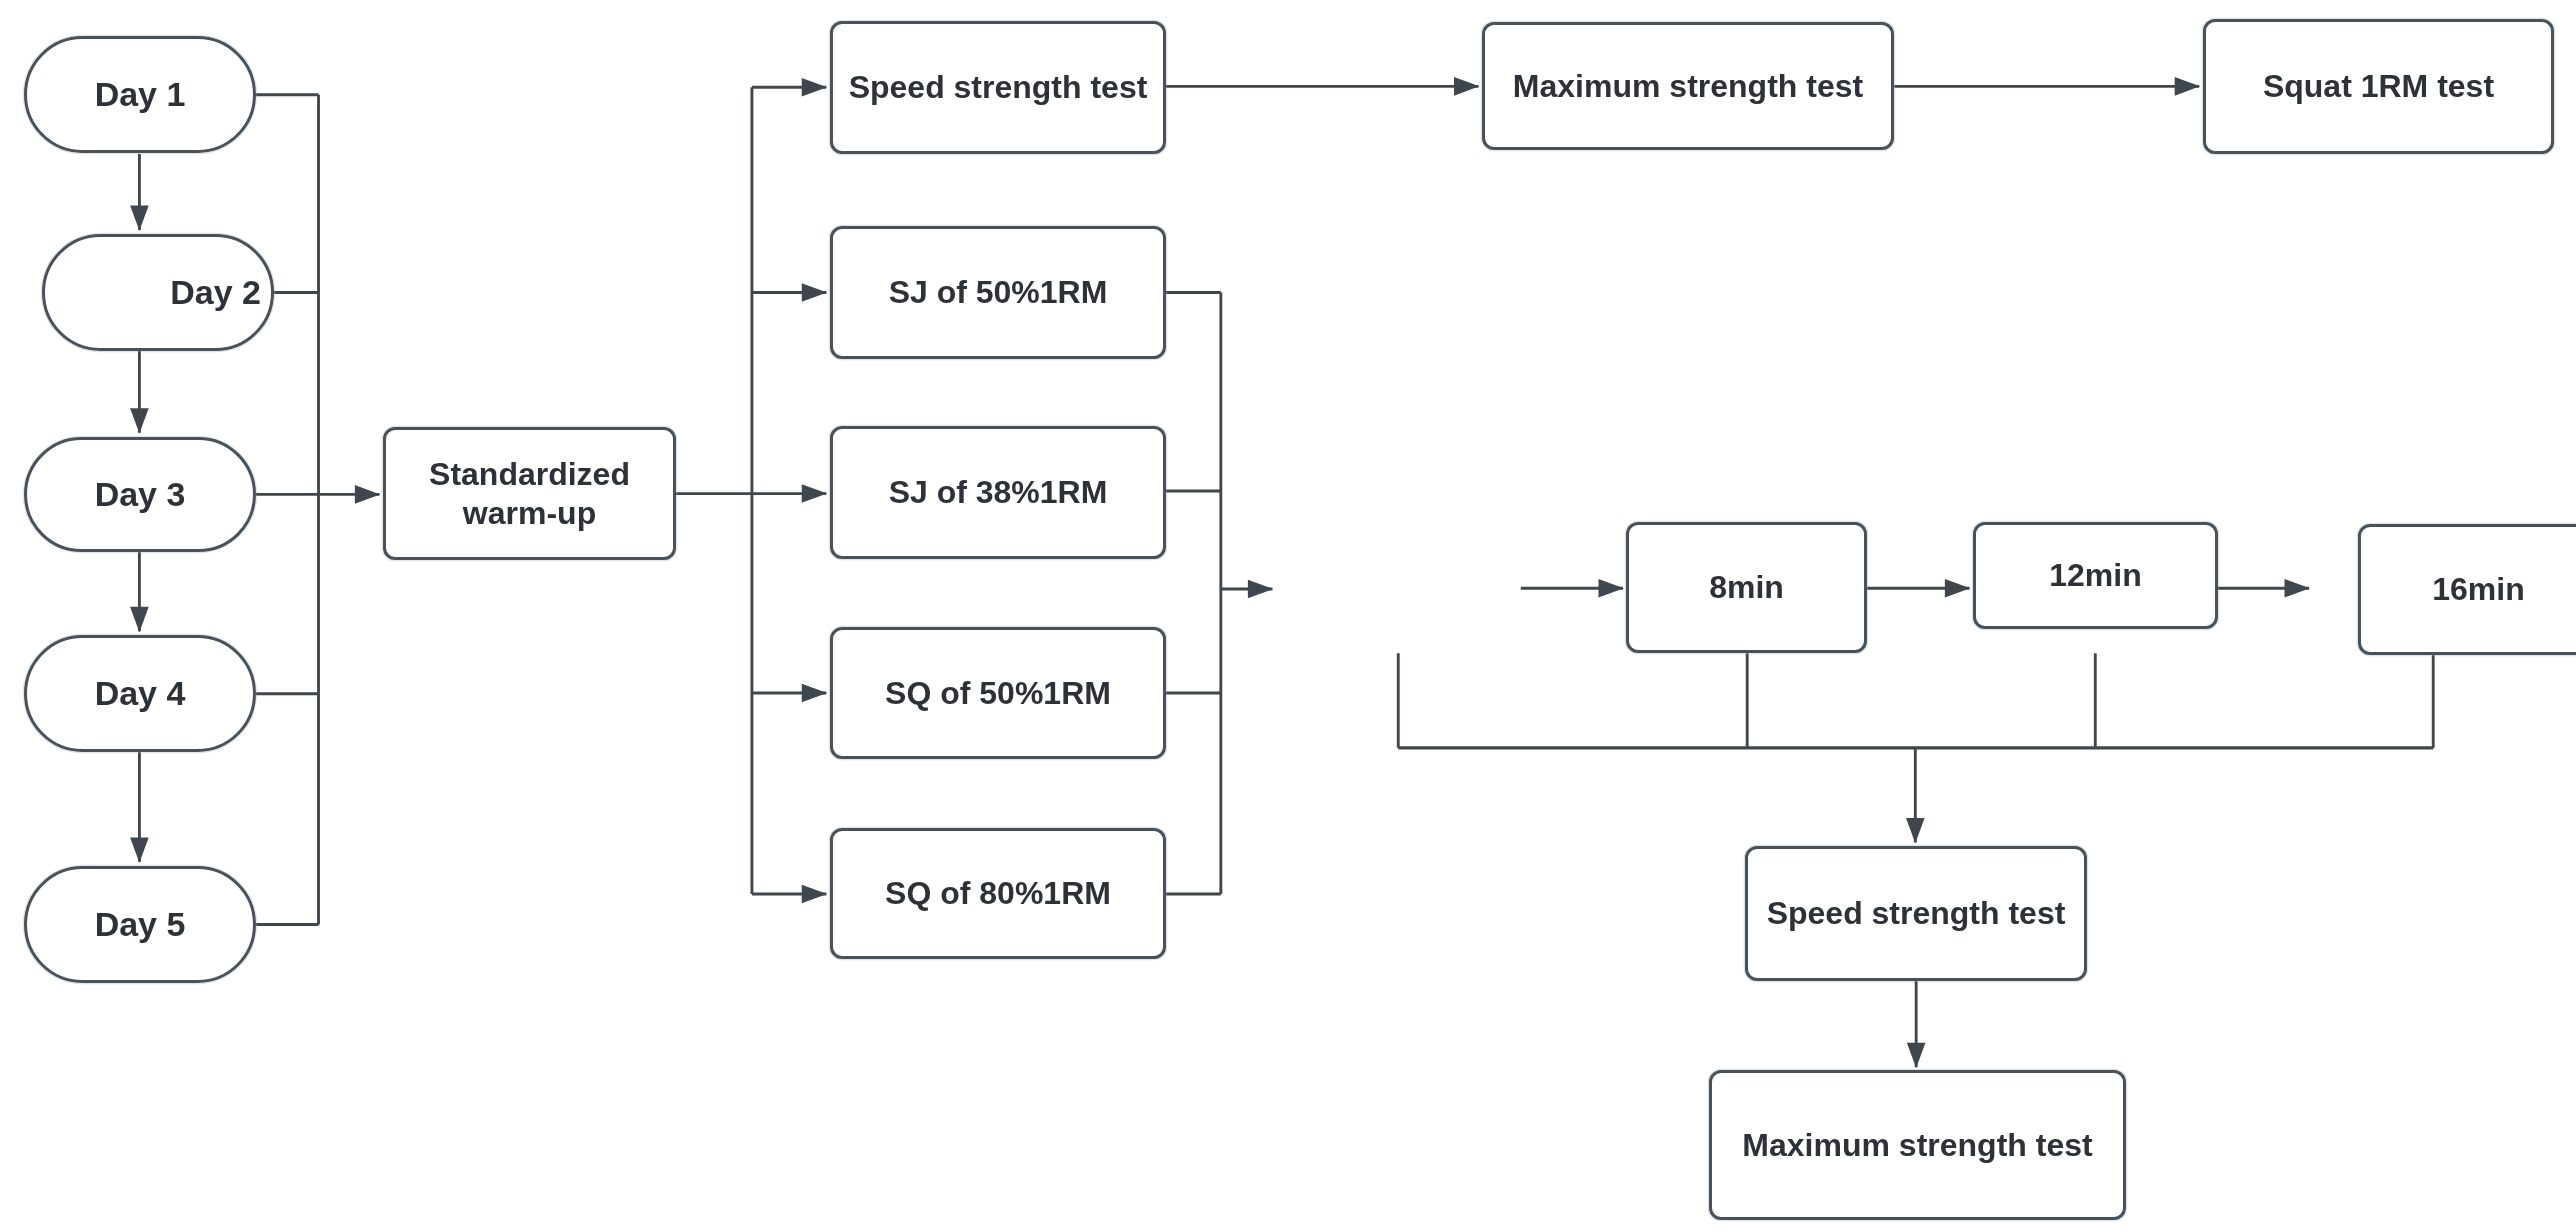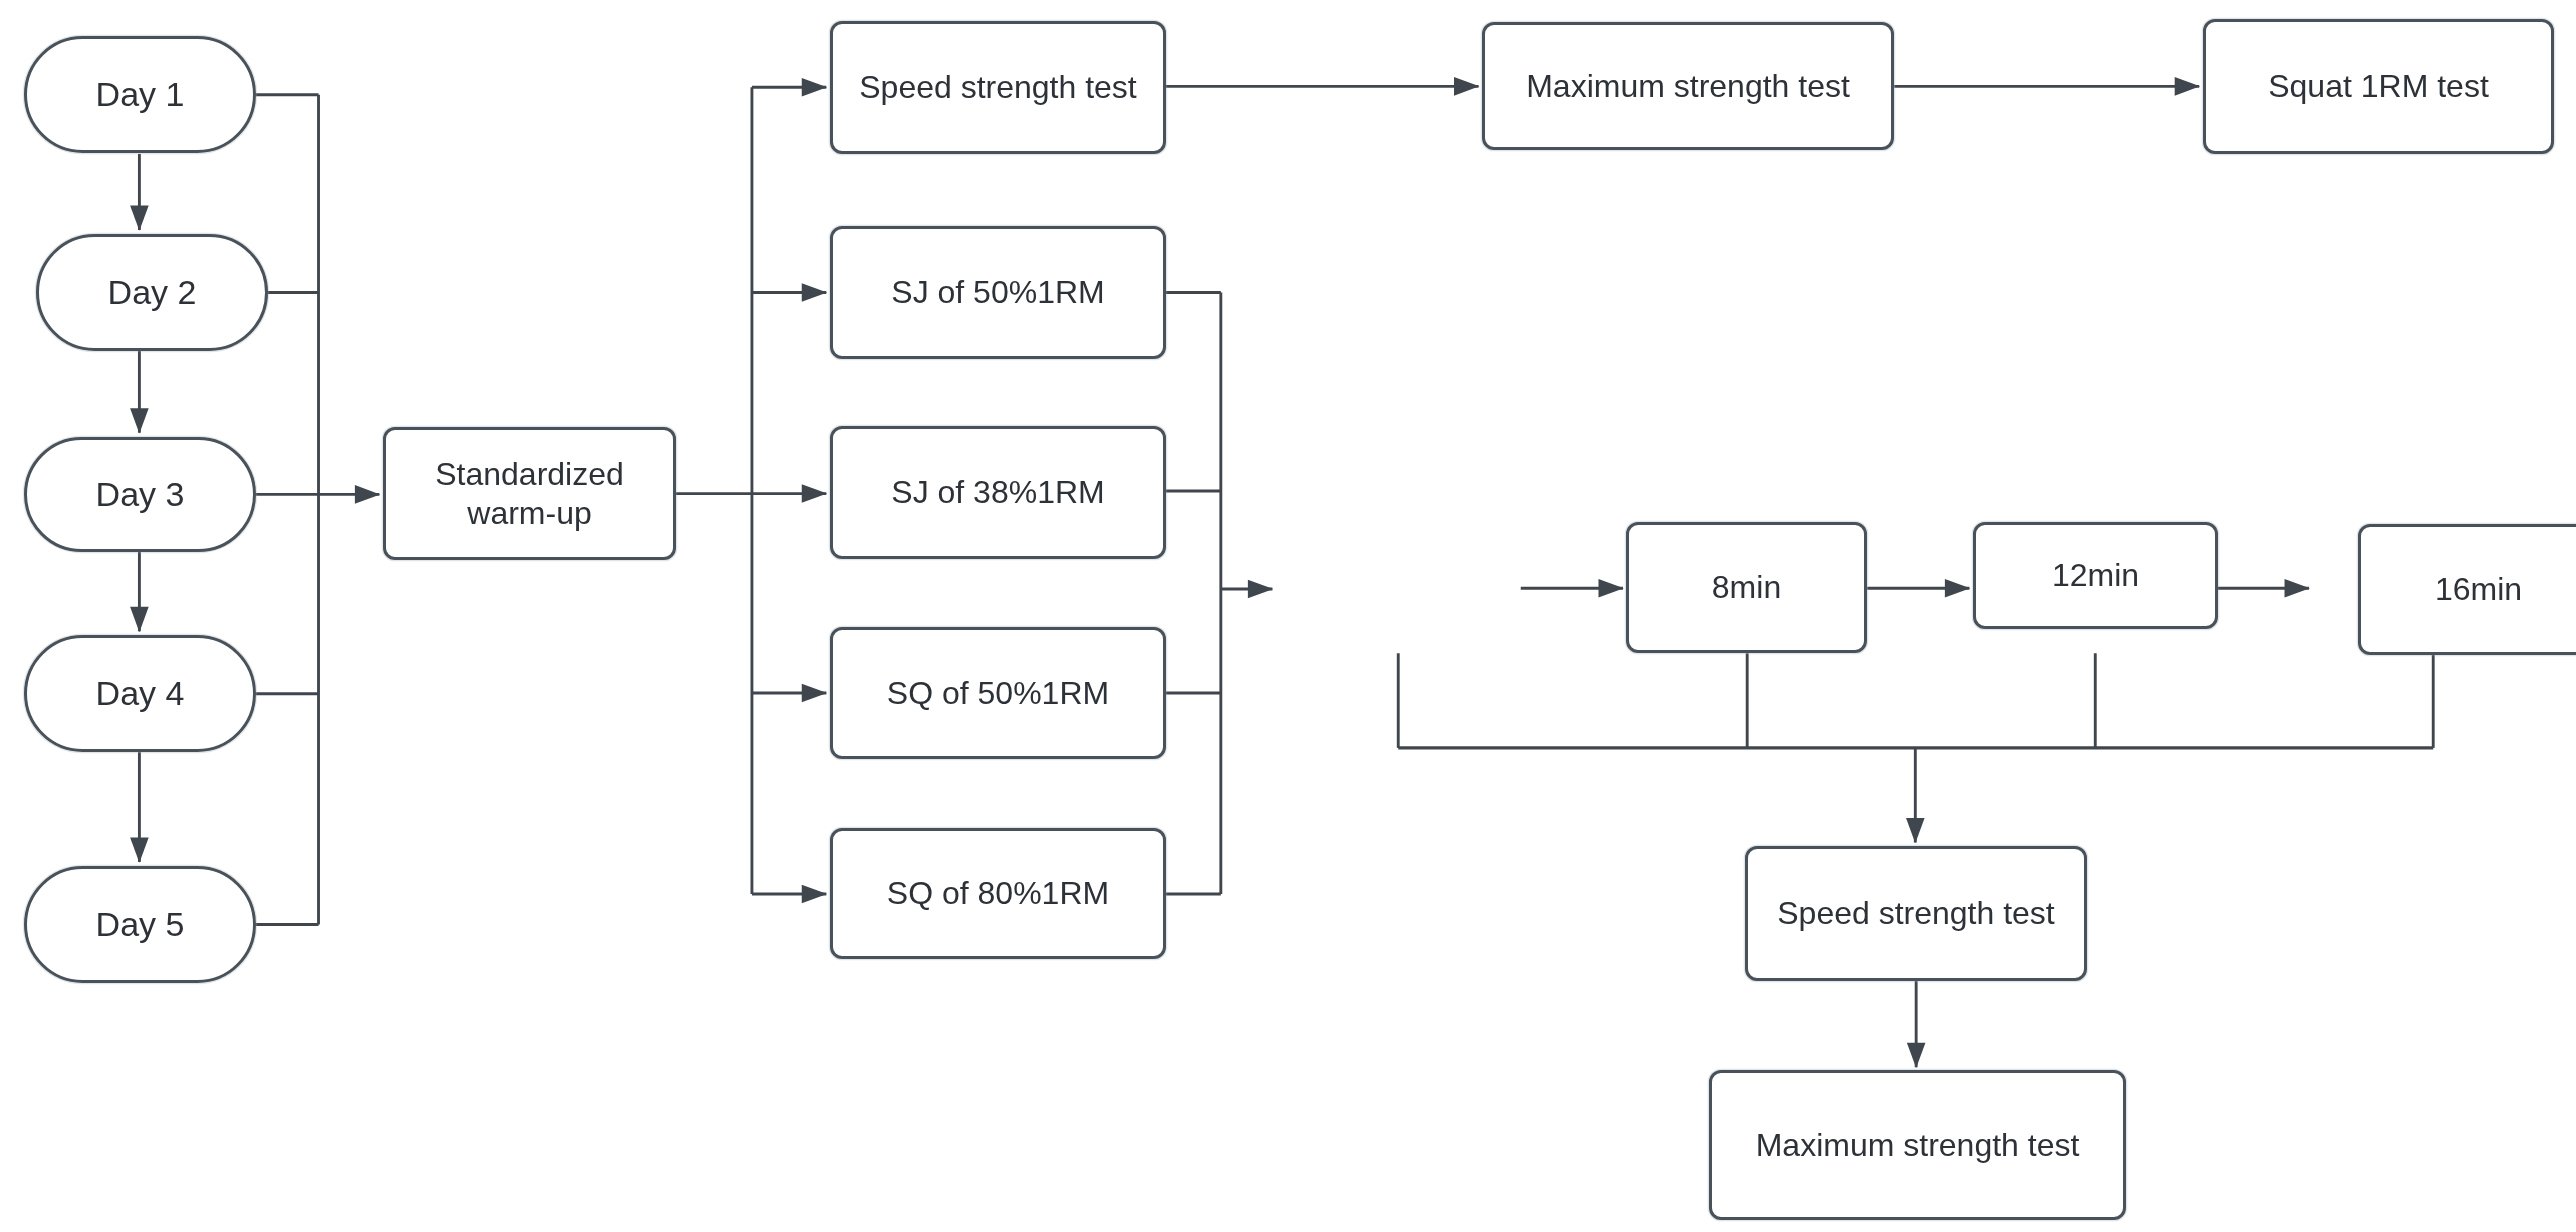--- a/index.html
+++ b/index.html
@@ -22,21 +22,21 @@
   #ah path{fill:var(--line);stroke:none;}
   .node{
     position:absolute;
     box-sizing:border-box;
     border:3.4px solid var(--border);
     border-radius:12px;
     background:#fff;
     display:flex;align-items:center;justify-content:center;
     text-align:center;
     color:var(--text);
-    font-weight:400;
+    font-weight:700;
     font-size:32px;
     line-height:39px;
     padding:0 10px;
     box-shadow:0 0 0 1.3px rgba(150,160,170,.28);
   }
   .node.pill{border-radius:59px;font-size:34px;border-width:3px;}
 </style>
 </head>
 <body>
 
@@ -90,21 +90,21 @@
     <path class="edge" d="M2880,775 V885"></path>
     <path class="edge thick" d="M1655,885 H2880"></path>
 
     <path class="edge" d="M2267,885 V997" marker-end="url(#ah)"></path>
     <path class="edge" d="M2268,1161 V1263" marker-end="url(#ah)"></path>
   </svg>
 
   <div class="node pill" style="left:24px;top:36px;width:232px;height:117px;">
       <span>Day 1</span>
     </div>
-  <div class="node pill" style="left:36px;top:234px;width:232px;height:117px;">
+  <div class="node pill" style="left:42px;top:234px;width:232px;height:117px;justify-content:flex-end;">
       <span>Day 2</span>
     </div>
   <div class="node pill" style="left:24px;top:437px;width:232px;height:115px;">
       <span>Day 3</span>
     </div>
   <div class="node pill" style="left:24px;top:635px;width:232px;height:117px;">
       <span>Day 4</span>
     </div>
   <div class="node pill" style="left:24px;top:866px;width:232px;height:117px;align-items:center;">
       <span>Day 5</span>

